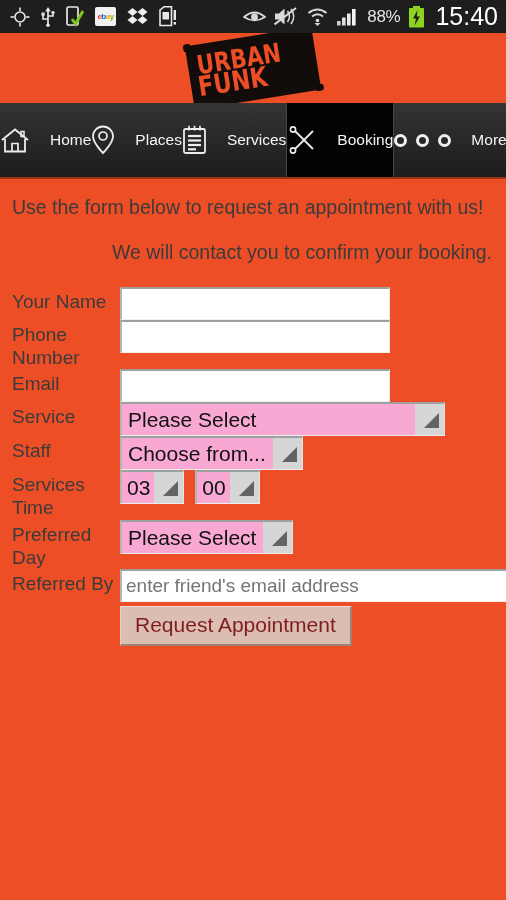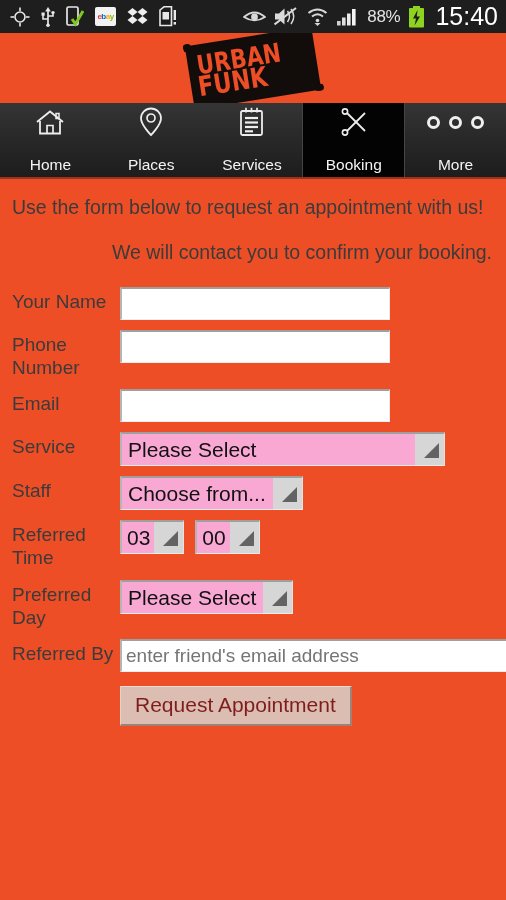--- a/index.html
+++ b/index.html
@@ -119,21 +119,21 @@
   
   .navbar {
     display: flex;
     height: 74px;
     background: linear-gradient(#353535 0%, #2a2a2a 40%, #1d1d1d 100%);
     border-bottom: 2px solid #9a3317;
   }
   .nav-item {
     flex: 1;
     display: flex;
-    flex-direction: column;
+    flex-direction: row;
     align-items: center;
     justify-content: center;
     gap: 20px;
     color: #f0f0f0;
     position: relative;
     box-sizing: border-box;
   }
   .nav-item.active {
     background: #030303;
     border-left: 1px solid #454545;
@@ -170,21 +170,21 @@
     margin: 0 0 20px 0;
     max-width: 480px;
   }
   .intro.second { margin-bottom: 22px; text-align: right; }
 
   
   .form { margin-top: 2px; }
   .frow {
     display: flex;
     align-items: flex-start;
-    margin-bottom: 10px;
+    margin-bottom: 0;
   }
   .flabel {
     width: 108px;
     flex: 0 0 108px;
     color: #3b3b3b;
     font-size: 19px;
     line-height: 1.22;
     padding-top: 3px;
     box-sizing: border-box;
   }
@@ -479,21 +479,21 @@
         <div class="flabel">Staff</div>
         <div class="fctl">
           <div class="sel staff">
             <span class="sel-text">Choose from...</span>
             <span class="sel-arrow"></span>
           </div>
         </div>
       </div>
 
       <div class="frow">
-        <div class="flabel">Referred Time</div>
+        <div class="flabel">Services Time</div>
         <div class="fctl">
           <div class="time-group">
             <div class="sel tm">
               <span class="sel-text">03</span>
               <span class="sel-arrow"></span>
             </div>
             <div class="sel tm">
               <span class="sel-text">00</span>
               <span class="sel-arrow"></span>
             </div>

